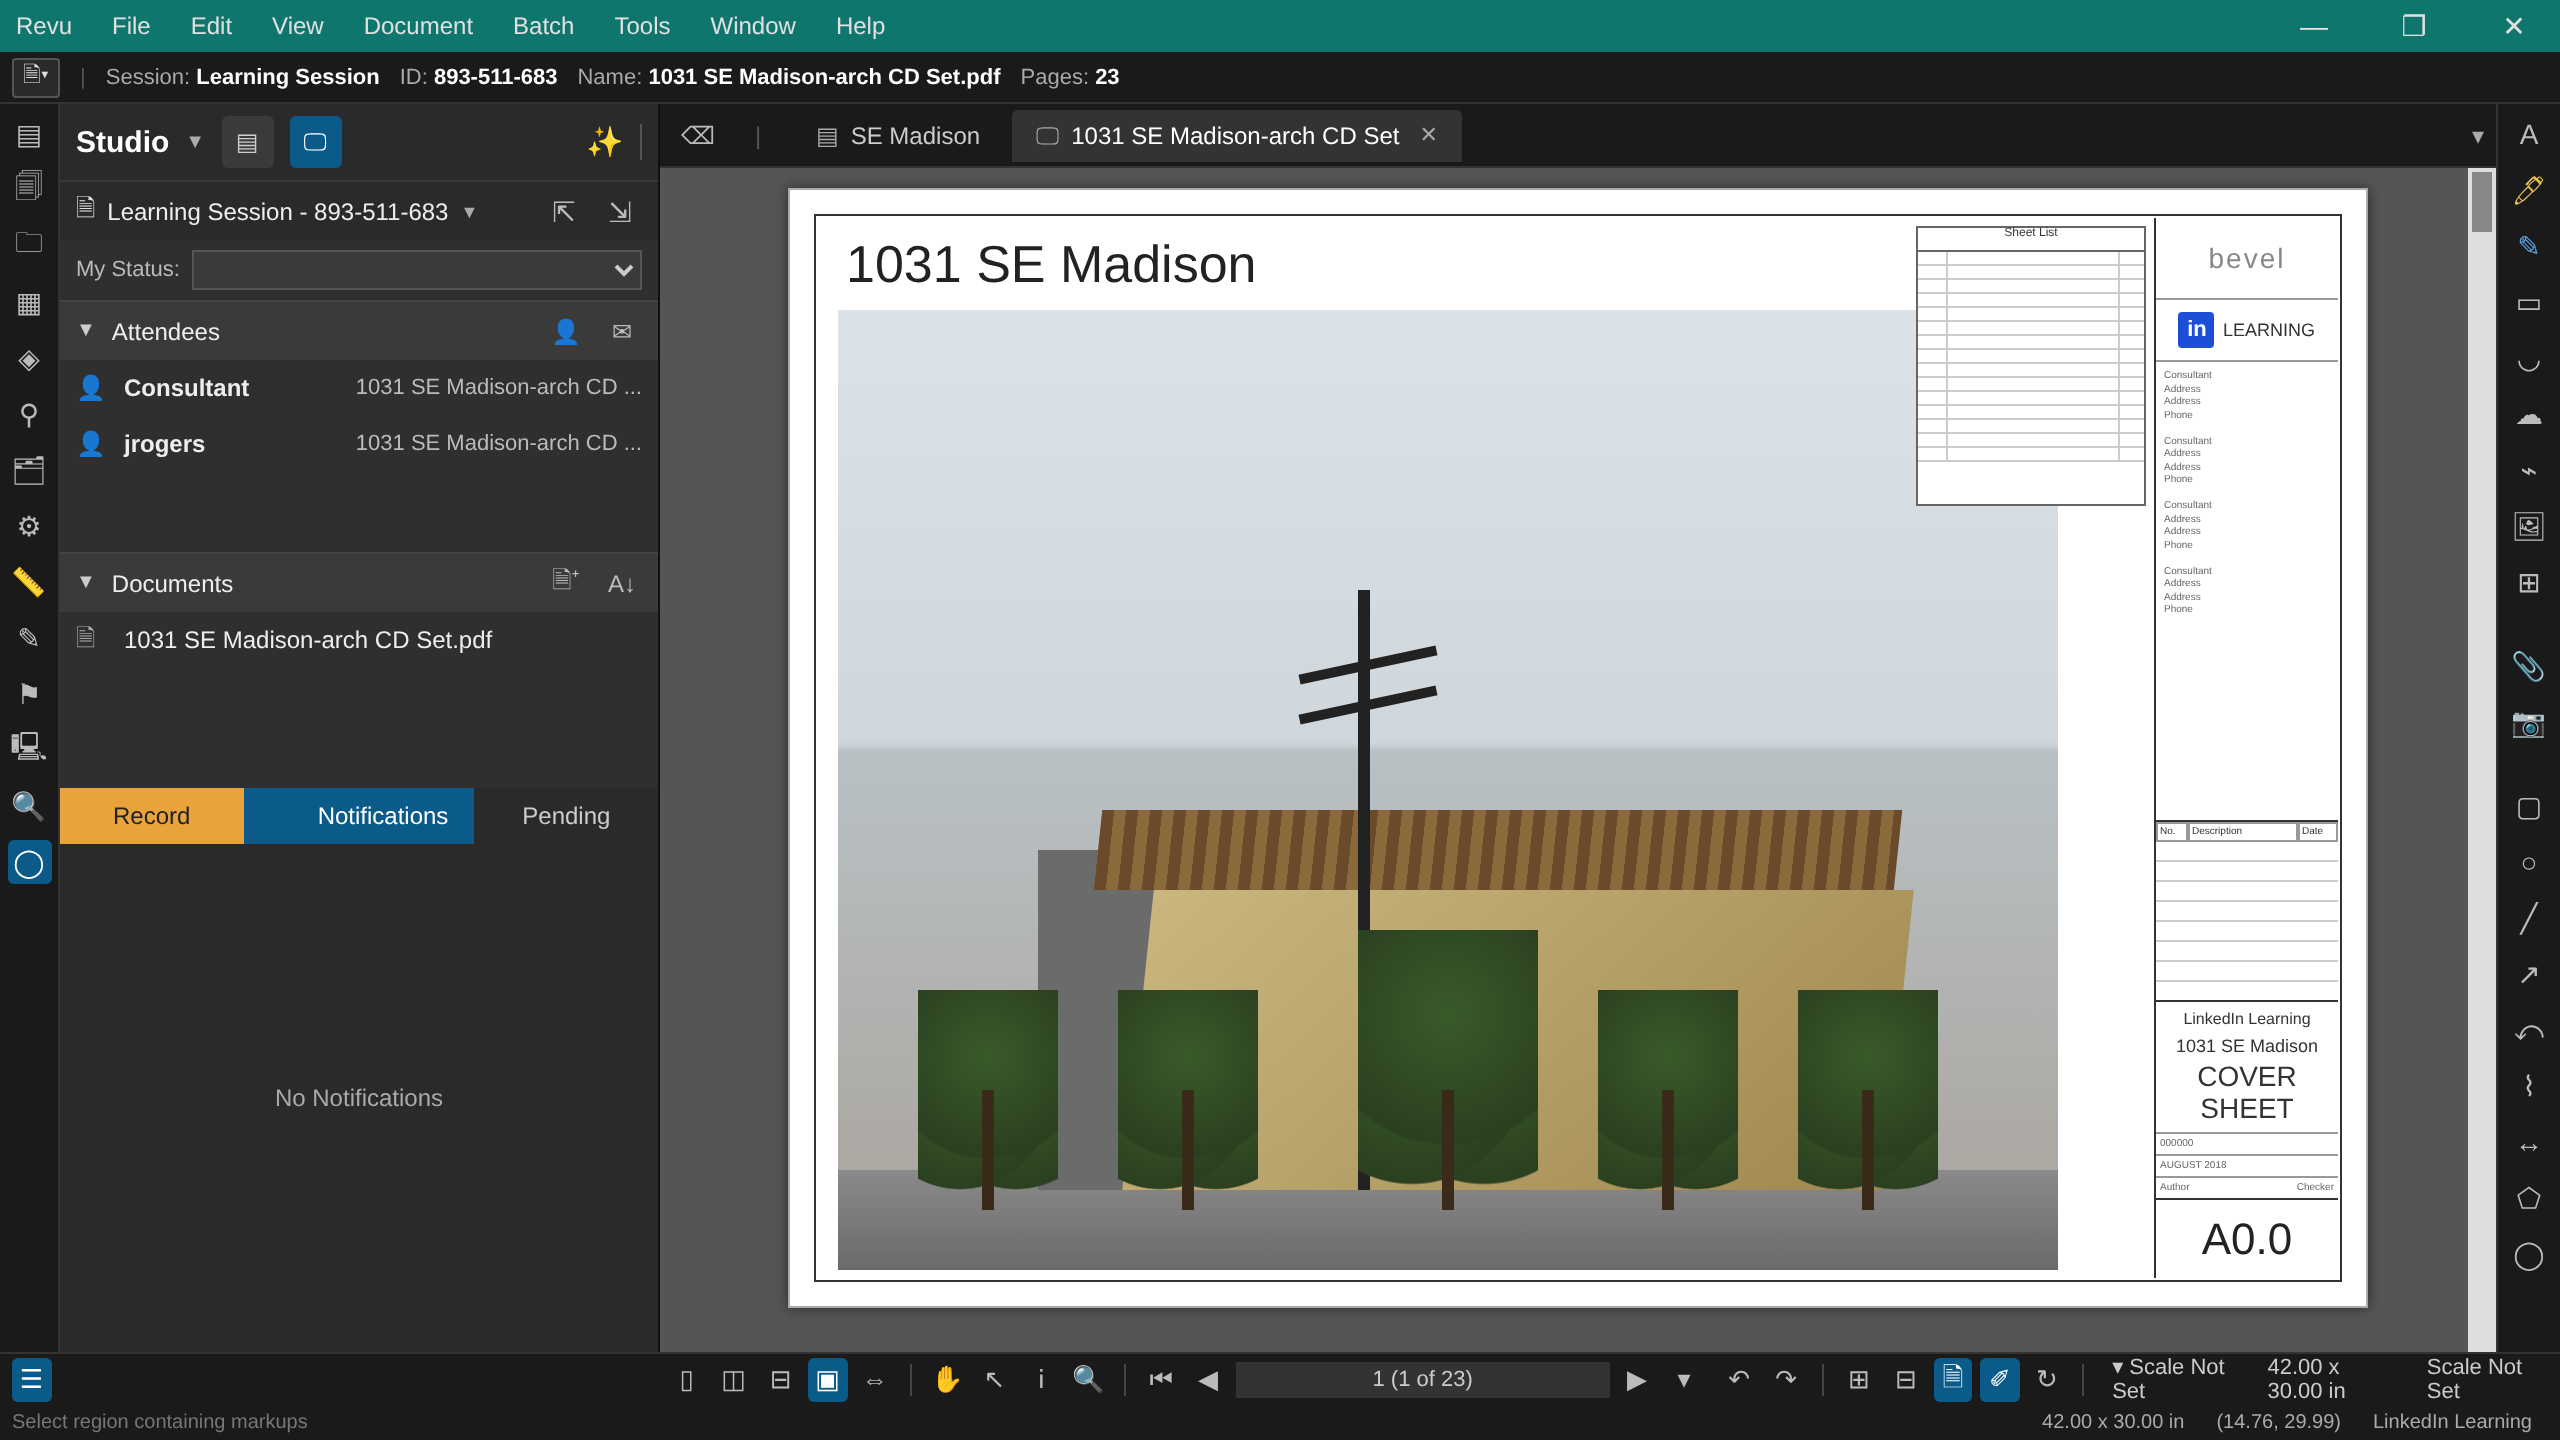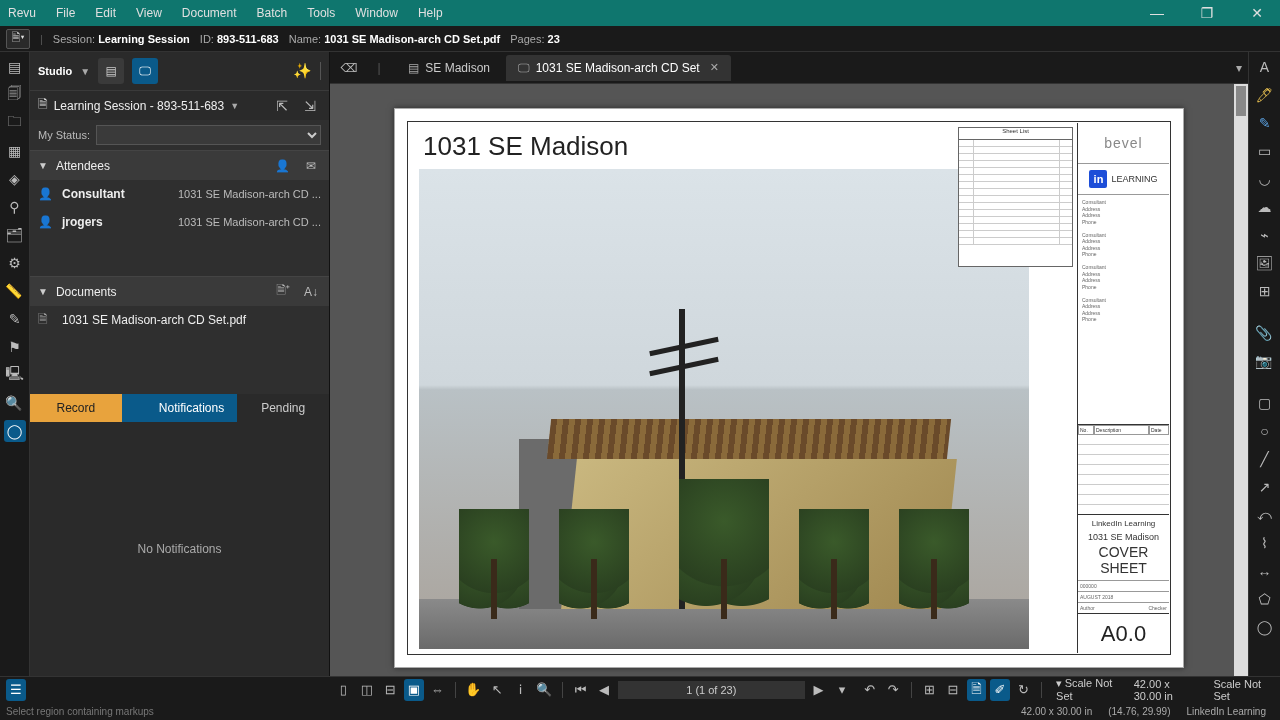--- a/index.html
+++ b/index.html
@@ -22,21 +22,21 @@
 
 
 .leftrail { width: 30px; background: #1a1a1a; display: flex; flex-direction: column; align-items: center; padding-top: 4px; gap: 6px; border-right: 1px solid #333;}
 .leftrail .ic { width: 22px; height: 22px; color: #bbb; display:flex; align-items:center; justify-content:center; font-size: 14px; cursor:pointer; }
 .leftrail .ic.active { background: #0a5a8a; border-radius: 3px; color:#fff;}
 .leftrail .spacer { flex:1; }
 
 
 .studio { width: 300px; background: #2f2f2f; display: flex; flex-direction: column; border-right: 1px solid #111;}
 .studio-hdr { height: 38px; display: flex; align-items: center; padding: 0 8px; gap: 8px; background:#2a2a2a;}
-.studio-hdr .title { font-weight: 700; font-size: 11px; color:#fff;}
+.studio-hdr .title { font-weight: 700; font-size: 15px; color:#fff;}
 .studio-hdr .dd { font-size:10px; color:#aaa;}
 .studio-hdr .btn { width: 26px; height: 26px; background: #3a3a3a; border-radius:3px; display:flex;align-items:center;justify-content:center;color:#ccc;}
 .studio-hdr .btn.active { background:#0a5a8a; color:#fff;}
 .studio-hdr .sp { flex:1;}
 .panel-icon { color:#aaa; font-size:15px;}
 
 .session-row { height: 30px; display:flex; align-items:center; padding: 0 8px; gap:6px; background:#2a2a2a; border-top:1px solid #3a3a3a;}
 .session-row .name { font-size: 12px; color:#eee;}
 .session-row .sp { flex:1;}
 .session-row .ic { width:22px; color:#bbb; text-align:center; font-size:14px;}
@@ -73,21 +73,21 @@
 .doctabs { height: 32px; background:#1a1a1a; display:flex; align-items:center; padding: 0 6px; gap:4px; border-bottom:1px solid #333;}
 .doctabs .tool { width:26px; height:24px; display:flex; align-items:center; justify-content:center; color:#bbb;}
 .doctabs .tab { height:26px; padding: 0 12px; display:flex; align-items:center; gap:6px; color:#ccc; font-size:12px; border-radius:3px 3px 0 0;}
 .doctabs .tab .ic { font-size:12px; color:#aaa;}
 .doctabs .tab.active { background:#333; color:#fff;}
 .doctabs .tab .close { color:#aaa; font-size:11px; margin-left:4px;}
 .doctabs .sp { flex:1;}
 .doctabs .more { color:#aaa;}
 
 .viewer { flex:1; background:#555; display:flex; justify-content:center; align-items:flex-start; overflow:hidden; position:relative;}
-.page { margin-top:24px; width: 790px; height: 560px; background:#fff; border:1px solid #aaa; position:relative; box-shadow: 0 0 6px rgba(0,0,0,0.5); text-decoration: underline;}
+.page { margin-top:10px; width: 790px; height: 560px; background:#fff; border:1px solid #aaa; position:relative; box-shadow: 0 0 6px rgba(0,0,0,0.5); text-decoration: underline;}
 .page .inner { position:absolute; left:12px; top:12px; right:12px; bottom:12px; border:1px solid #333;}
 .page .title { position:absolute; left:28px; top:22px; font-size:26px; color:#222; font-weight:500;}
 .page .render { position:absolute; left:24px; top:60px; width:610px; height:480px; background: linear-gradient(#dbe3e8 0%, #cfd7dc 45%, #b9c1c5 46%, #a9a29a 100%); overflow:hidden;}
 .building { position:absolute; left:70px; bottom:40px; width:470px; height:200px;}
 .bwall { position:absolute; left:80px; bottom:0; width:380px; height:150px; background: linear-gradient(135deg, #c9b77f, #a08850); transform: skewX(-6deg);}
 .bwall2 { position:absolute; left:30px; bottom:0; width:90px; height:170px; background:#6b6b6b; }
 .roof { position:absolute; left:60px; bottom:150px; width:400px; height:40px; background: repeating-linear-gradient(90deg,#6a4a2a 0 6px,#8a6a3a 6px 12px); transform: skewX(-6deg);}
 .pole { position:absolute; left:260px; bottom:40px; width:6px; height:300px; background:#222;}
 .crossarm { position:absolute; left:230px; bottom:300px; width:70px; height:5px; background:#222; transform: rotate(-12deg);}
 .crossarm2 { position:absolute; left:230px; bottom:280px; width:70px; height:5px; background:#222; transform: rotate(-12deg);}

